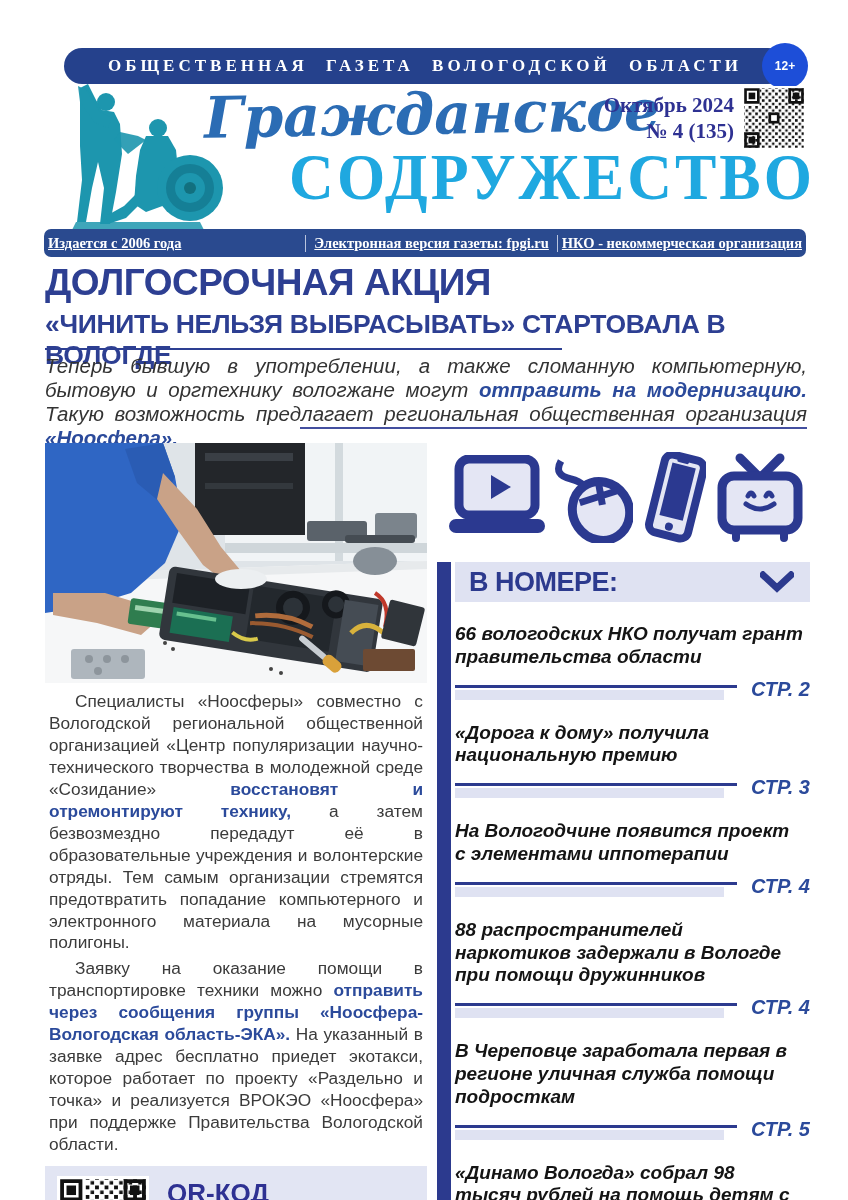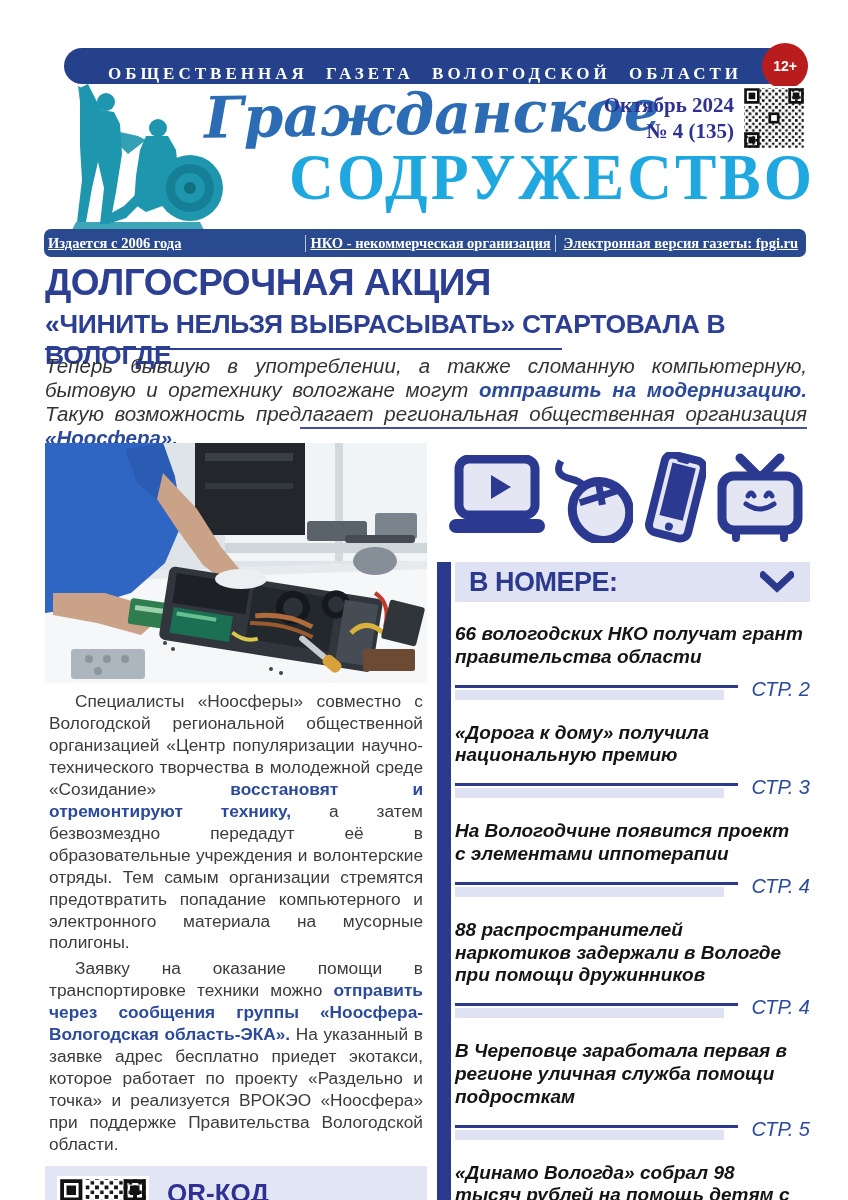--- a/index.html
+++ b/index.html
@@ -1,24 +1,24 @@
 <!DOCTYPE html>
 <html lang="ru"><head>
 <meta charset="utf-8">
 <style>
   html,body{margin:0;padding:0;background:#ffffff;}
   body{width:848px;height:1200px;font-family:"Liberation Sans",sans-serif;-webkit-font-smoothing:antialiased;}
   .page{position:relative;width:848px;height:1200px;background:#fff;overflow:hidden;}
 
   
   .top-banner{position:absolute;left:64px;top:48px;width:722px;height:36px;background:#25418c;border-radius:18px;
-    display:flex;align-items:flex-end;justify-content:center;}
+    display:flex;align-items:center;justify-content:center;}
   .top-banner-text{color:#fff;font-family:"Liberation Serif",serif;font-weight:bold;font-size:17px;letter-spacing:4px;word-spacing:10px;}
-  .age-badge{position:absolute;right:-22px;top:-5px;width:46px;height:46px;border-radius:50%;background:#b91c1c;
-    color:#fff;display:flex;align-items:center;justify-content:center;font-size:14px;font-weight:bold;}
+  .age-badge{position:absolute;right:-22px;top:-5px;width:46px;height:46px;border-radius:50%;background:#1d4ed8;
+    color:#fff;display:flex;align-items:center;justify-content:center;font-size:12px;font-weight:bold;}
 
   
   .masthead{position:absolute;left:44px;top:84px;width:762px;height:144px;}
   .statue{position:absolute;left:6px;top:0px;}
   .script-title{position:absolute;left:160px;top:-4px;width:430px;text-align:center;
     font-family:"DejaVu Serif","Liberation Serif",serif;font-style:italic;font-weight:bold;
     font-size:57px;color:#2b6cb4;transform:rotate(-1deg);}
   .issue-block{position:absolute;right:72px;top:8px;text-align:right;color:#2e3192;
     font-family:"Liberation Serif",serif;font-weight:bold;font-size:21px;line-height:1.25;}
   .masthead-qr{position:absolute;right:0px;top:2px;width:64px;height:64px;}
@@ -63,21 +63,21 @@
   .toc-bar{position:absolute;left:0;top:0;bottom:4px;width:14px;background:#2c3a8e;}
   .toc-band{margin-left:18px;background:#dfe2f2;height:40px;display:flex;align-items:center;justify-content:space-between;padding:0 16px 0 14px;}
   .toc-band-title{color:#2c3a8e;font-weight:bold;font-size:27px;letter-spacing:-0.5px;}
   .toc-list{margin-left:18px;}
   .toc-item{margin-top:21px;}
   .toc-item-title{font-weight:bold;font-style:italic;font-size:19px;line-height:1.2;color:#141414;padding-right:6px;}
   .toc-item-foot{display:flex;align-items:flex-start;margin-top:9px;}
   .toc-lines{flex:1;margin-top:7px;}
   .toc-line-dark{height:3px;background:#2c3a8e;margin-right:10px;}
   .toc-line-light{height:10px;background:#dfe2f2;margin-top:2px;width:92%;}
-  .toc-page{flex:0 0 auto;color:#2b4a9b;font-weight:normal;font-style:italic;font-size:20px;padding-left:4px;}
+  .toc-page{flex:0 0 auto;color:#2b4a9b;font-weight:bold;font-style:italic;font-size:20px;padding-left:4px;}
 </style>
 </head>
 <body>
 
 <div class="page">
 
   <div class="top-banner">
     <span class="top-banner-text">ОБЩЕСТВЕННАЯ  ГАЗЕТА  ВОЛОГОДСКОЙ  ОБЛАСТИ</span>
     <span class="age-badge">12+</span>
   </div>
@@ -131,22 +131,22 @@
           <rect x="3" y="23" width="3" height="3"></rect>
         <rect x="12" y="12" width="5" height="5"></rect>
           <rect x="13.2" y="13.2" width="2.6" height="2.6" fill="#fff"></rect>
       </g>
     </svg>
     <div class="main-title">СОДРУЖЕСТВО</div>
   </div>
 
   <div class="info-strip">
     <div class="info-cell c1">Издается с 2006 года</div>
+    <div class="info-cell c3">Электронная версия газеты: fpgi.ru</div>
     <div class="info-cell c2">НКО - некоммерческая организация</div>
-    <div class="info-cell c3">Электронная версия газеты: fpgi.ru</div>
   </div>
 
   <div class="kicker">ДОЛГОСРОЧНАЯ АКЦИЯ</div>
   <div class="headline">«ЧИНИТЬ НЕЛЬЗЯ ВЫБРАСЫВАТЬ» СТАРТОВАЛА В ВОЛОГДЕ</div>
   <div class="headline-rule"></div>
 
   <div class="lead"><span>Теперь бывшую в употреблении, а также сломанную компьютерную, бытовую и оргтехнику вологжане могут </span><span class="hl">отправить на модернизацию.</span><span> Такую возможность предлагает региональная общественная организация </span><span class="hl">«Ноосфера».</span></div>
   <div class="lead-rule"></div>
 
   <div class="left-col">

